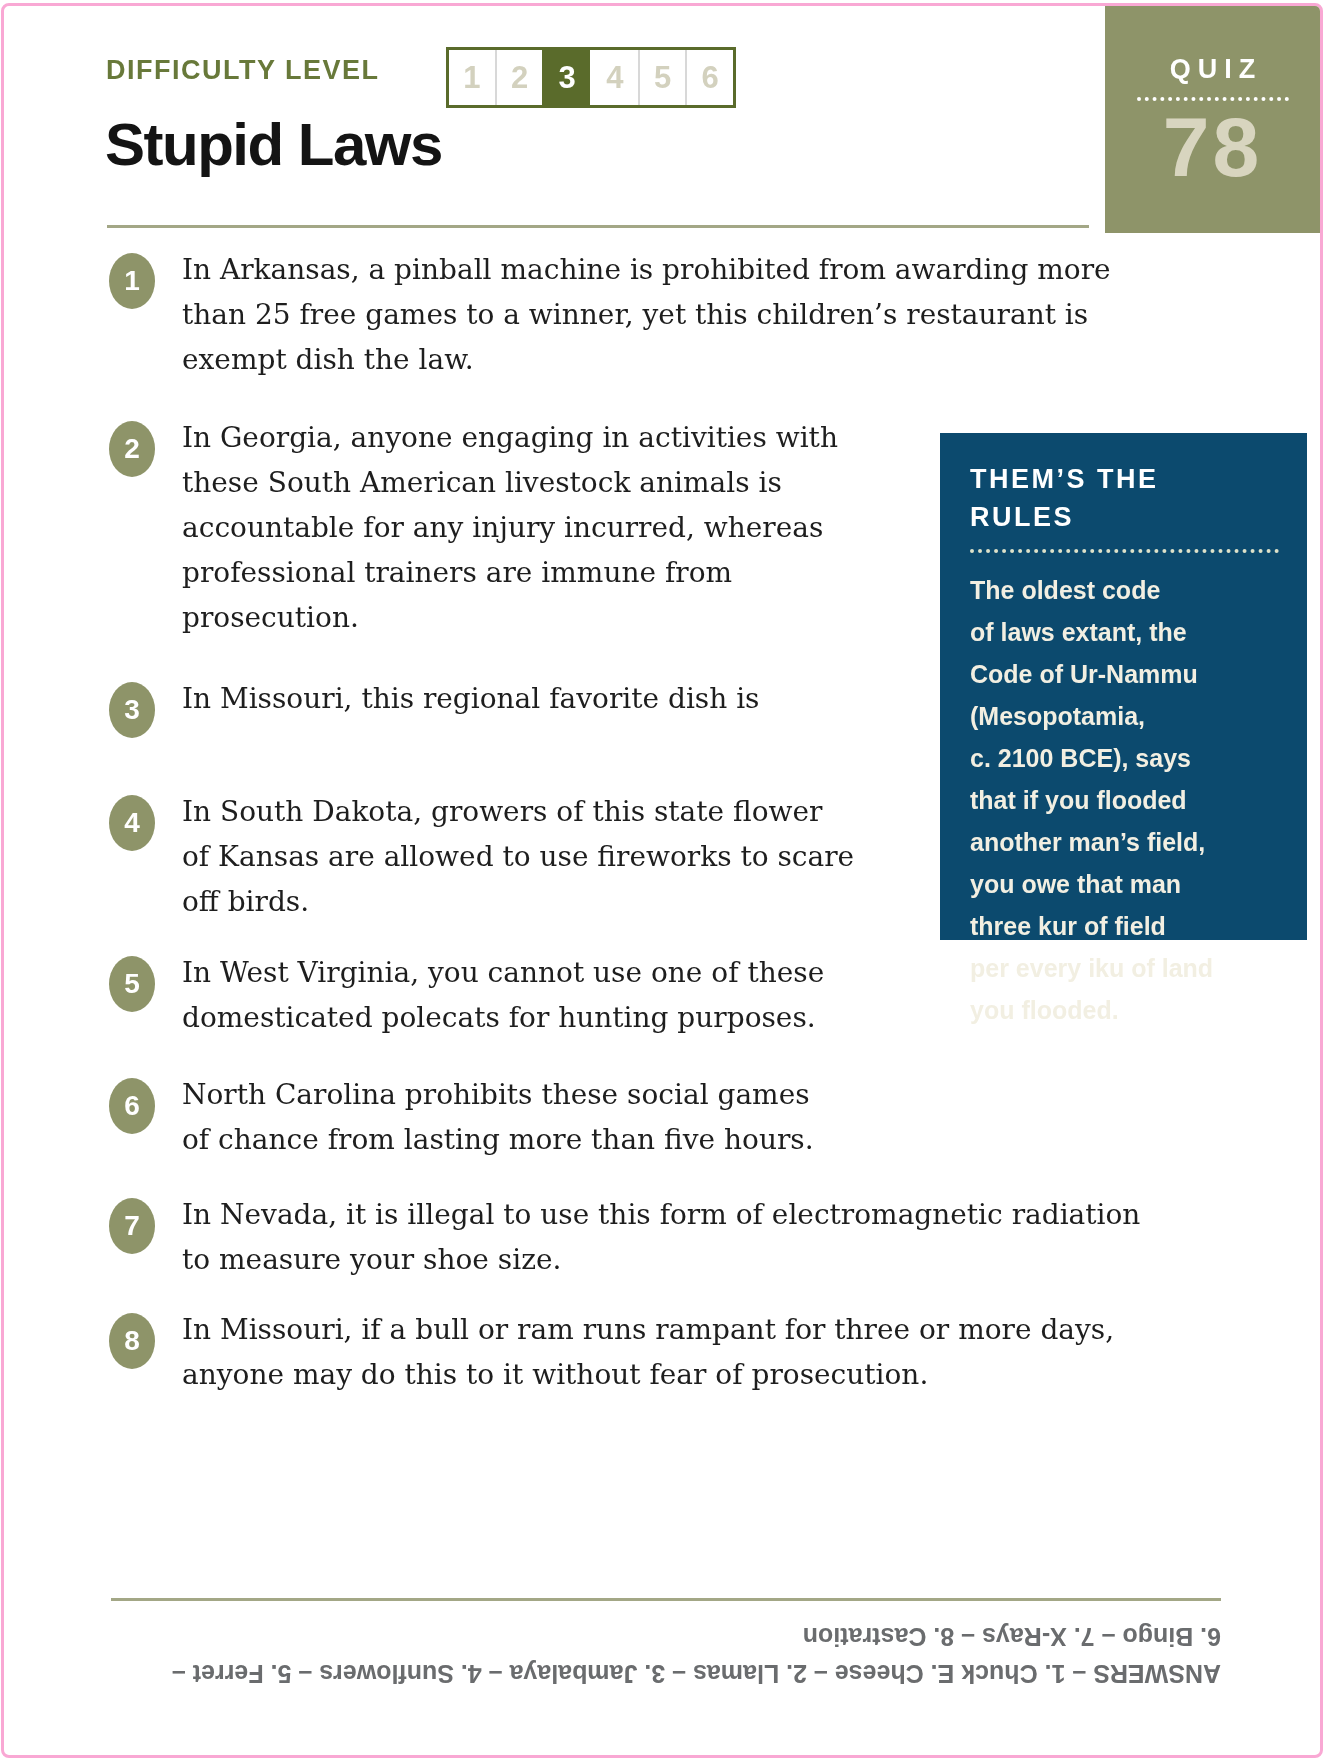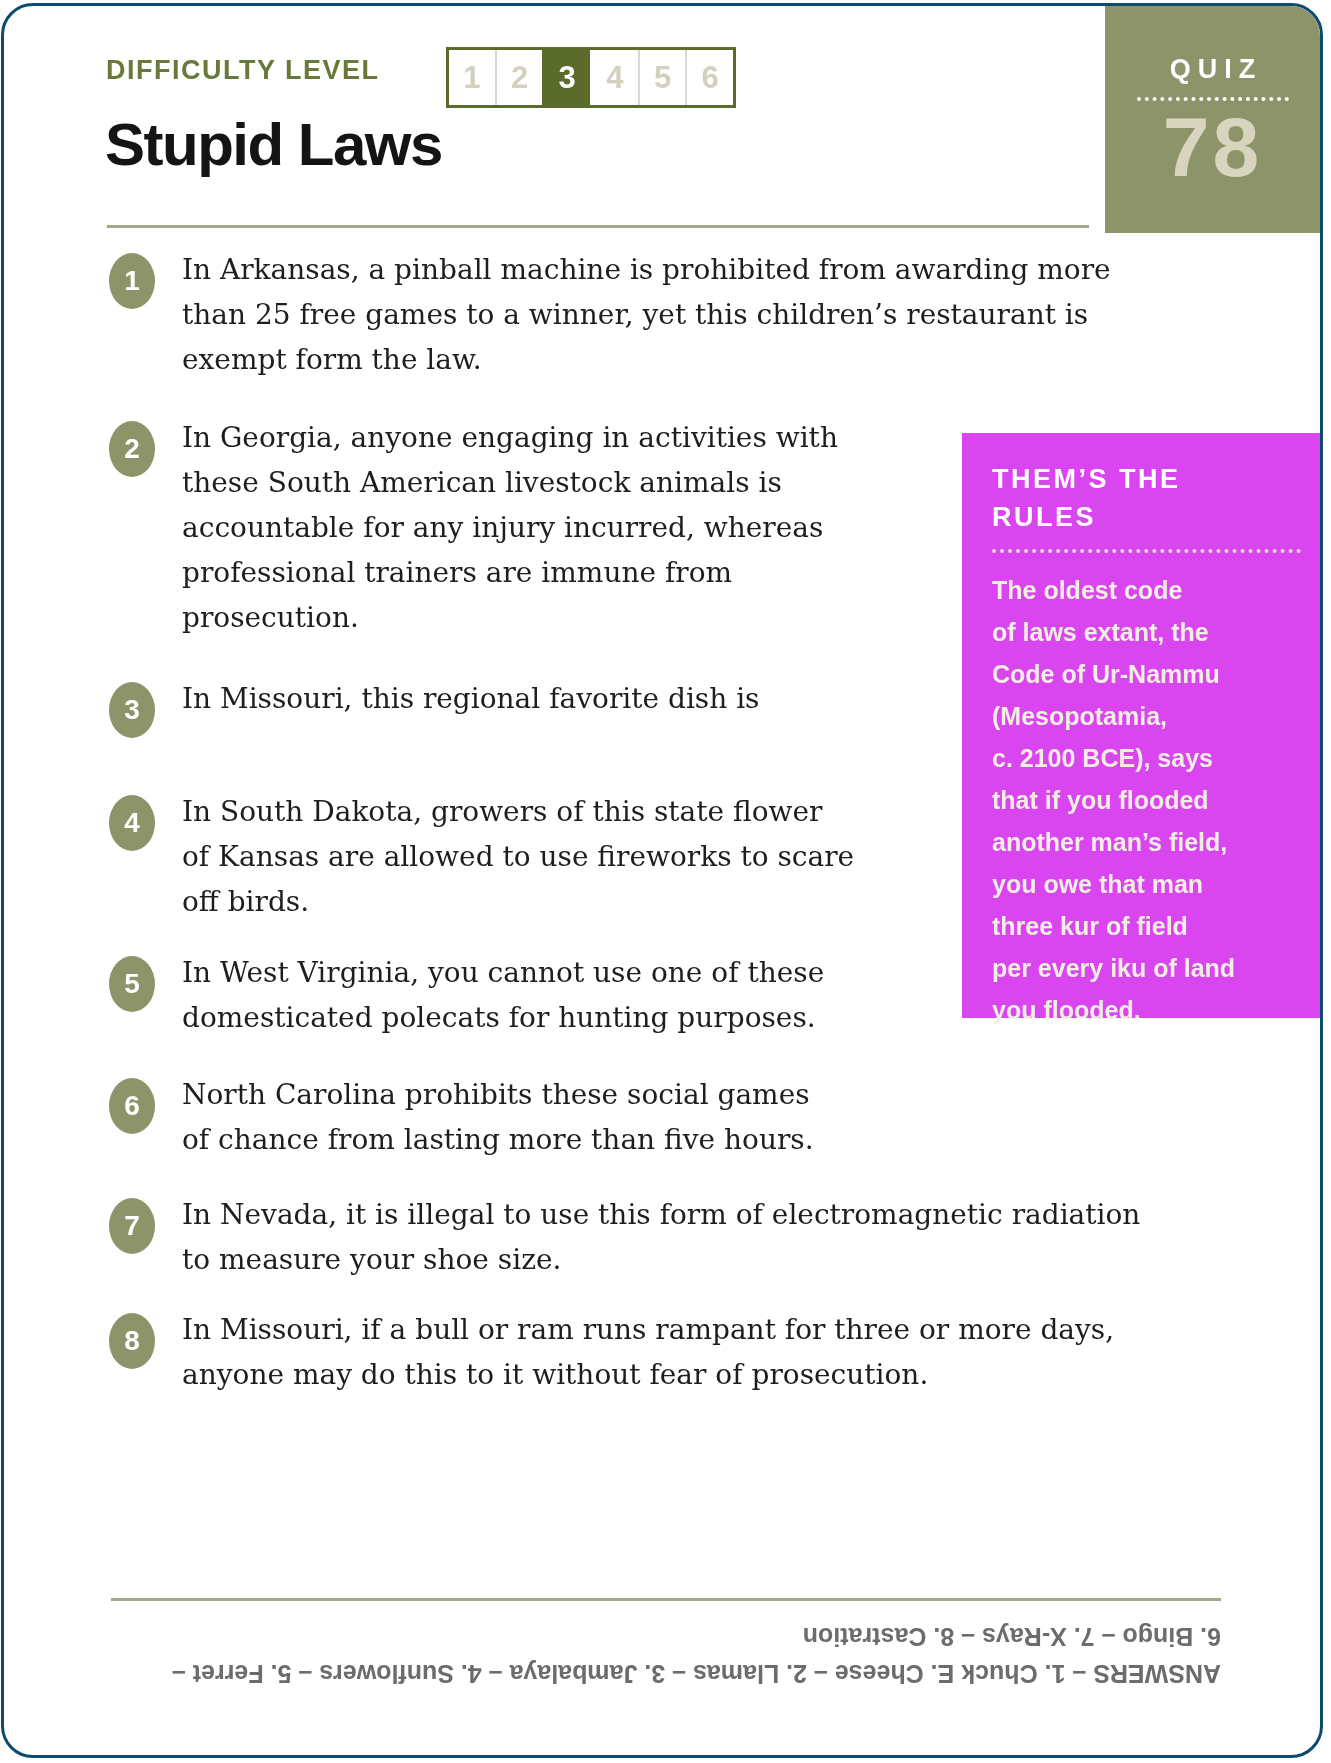--- a/index.html
+++ b/index.html
@@ -1,19 +1,19 @@
 <!DOCTYPE html>
 <html><head>
 <meta charset="utf-8">
 <style>
   html,body{margin:0;padding:0;background:#ffffff;}
   body{width:1331px;height:1763px;position:relative;font-family:"Liberation Sans",sans-serif;}
   .card{
     position:absolute;left:1px;top:3px;width:1322px;height:1755px;
-    border:3px solid #0c4a6e;border-radius:32px;background:#ffffff;
+    border:3px solid #f9a8d4;border-radius:8px;background:#ffffff;
     overflow:hidden;box-sizing:border-box;
   }
   
   .difficulty-label{
     position:absolute;left:102px;top:49px;
     font-size:27px;font-weight:bold;letter-spacing:1.5px;color:#68793a;
   }
   .difficulty-scale{
     position:absolute;left:442px;top:41px;width:290px;height:61px;
     border:3px solid #5a6b2b;display:flex;box-sizing:border-box;background:#fff;
@@ -50,22 +50,22 @@
     display:flex;align-items:center;justify-content:center;margin-top:6px;
   }
   .q-text{
     font-family:"DejaVu Serif",serif;font-size:28px;line-height:45px;color:#1e1e1e;
   }
   .q-line{display:block;white-space:nowrap;}
   .q1{top:241px;} .q2{top:409px;} .q3{top:670px;} .q4{top:783px;}
   .q5{top:944px;} .q6{top:1066px;} .q7{top:1186px;} .q8{top:1301px;}
   
   .callout{
-    position:absolute;left:958px;top:427px;width:367px;height:585px;
-    background:#d946ef;box-sizing:border-box;padding:27px 28px 0 30px;
+    position:absolute;left:936px;top:427px;width:367px;height:507px;
+    background:#0c4a6e;box-sizing:border-box;padding:27px 28px 0 30px;
   }
   .callout-title{
     font-size:27px;line-height:38px;font-weight:bold;color:#ffffff;letter-spacing:2.5px;
   }
   .callout-title span{display:block;}
   .callout-dots{border-top:4px dotted #dde1c9;height:0;margin:13px 0 16px;}
   .callout-body{font-size:25px;line-height:42px;font-weight:bold;color:#f2efe2;}
   .callout-body span{display:block;white-space:nowrap;}
   
   .answers-rule{position:absolute;left:107px;top:1592px;width:1110px;height:3px;background:#a3a786;}
@@ -99,21 +99,21 @@
   </div>
 
   <div class="page-title">Stupid Laws</div>
   <div class="title-rule"></div>
 
   <div class="q q1">
     <div class="q-num">1</div>
     <div class="q-text">
       <span class="q-line">In Arkansas, a pinball machine is prohibited from awarding more</span>
       <span class="q-line">than 25 free games to a winner, yet this children’s restaurant is</span>
-      <span class="q-line">exempt form the law.</span>
+      <span class="q-line">exempt dish the law.</span>
     </div>
   </div>
 
   <div class="q q2">
     <div class="q-num">2</div>
     <div class="q-text">
       <span class="q-line">In Georgia, anyone engaging in activities with</span>
       <span class="q-line">these South American livestock animals is</span>
       <span class="q-line">accountable for any injury incurred, whereas</span>
       <span class="q-line">professional trainers are immune from</span>

